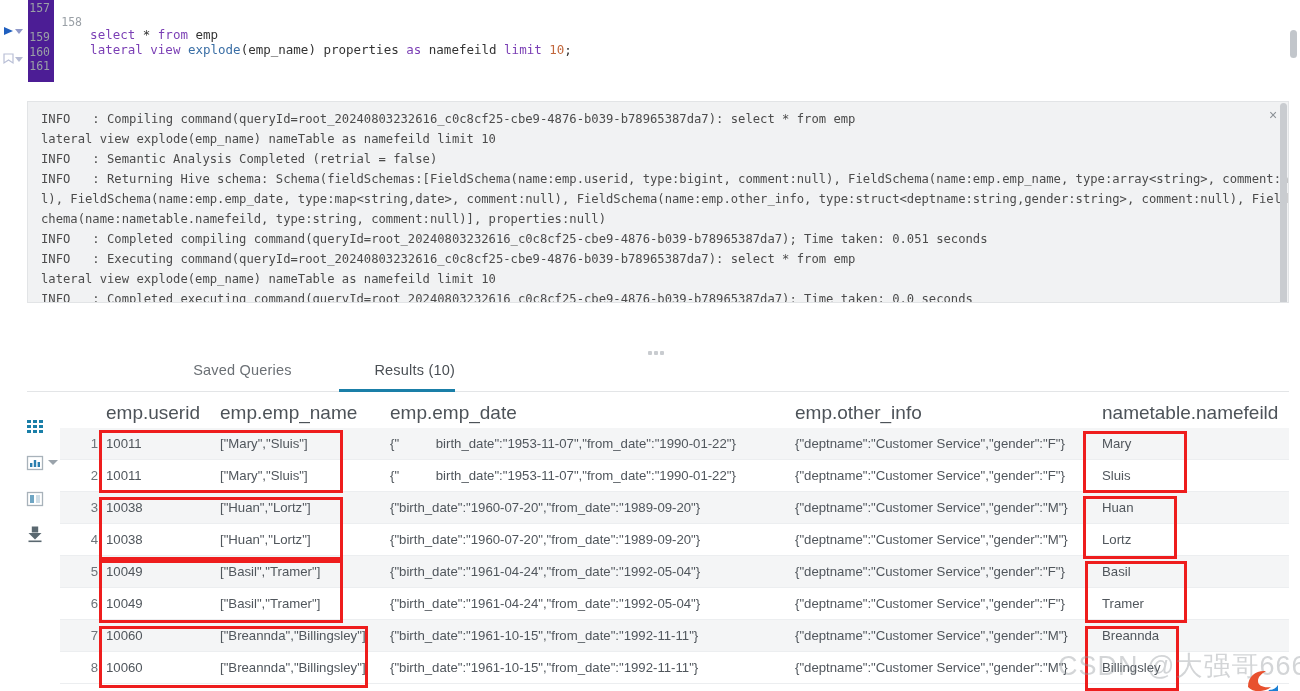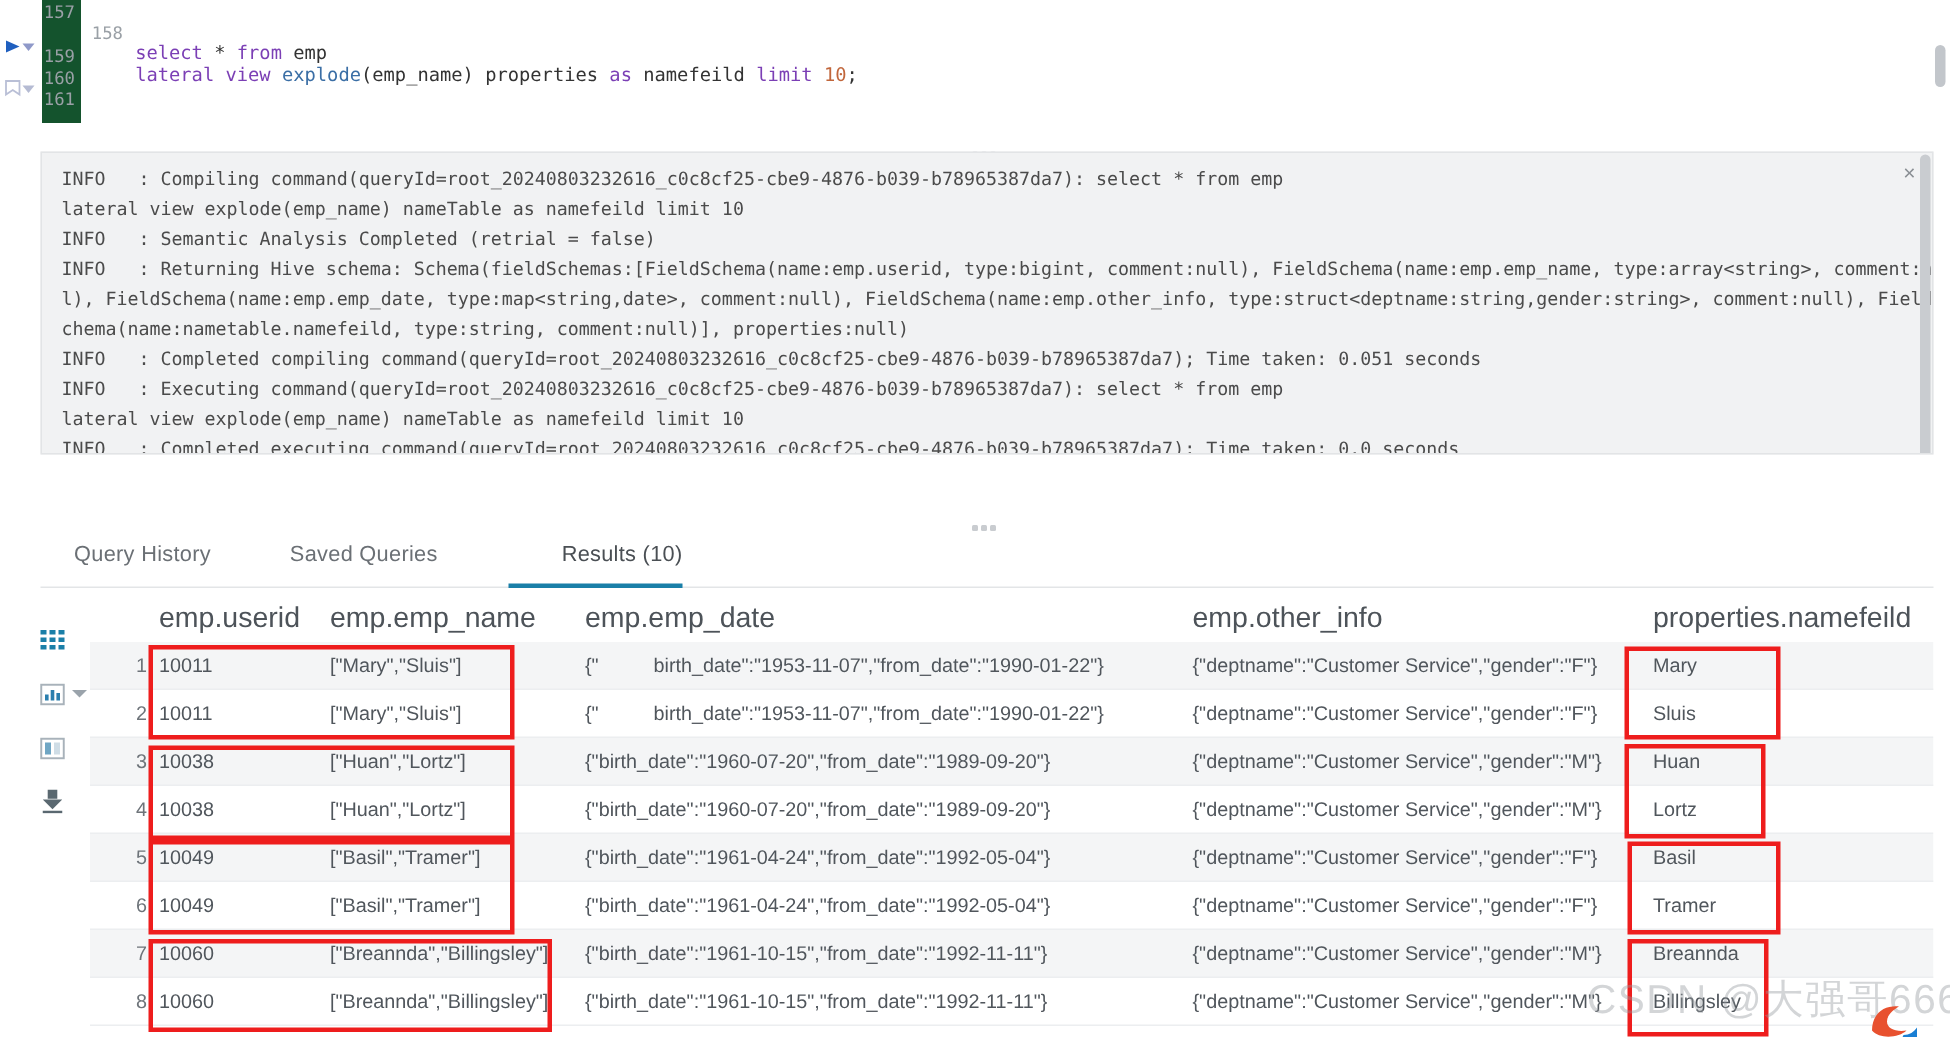--- a/index.html
+++ b/index.html
@@ -15,21 +15,21 @@
     position: absolute; left: 0; top: 0; width: 1300px; height: 82px;
     background: #ffffff;
   }
   .gutter-icons {
     position: absolute; left: 0; top: 0; width: 28px; height: 82px;
   }
   .gi { position: absolute; width: 14px; height: 14px; }
   .gi svg { display: block; }
   .linecol {
     position: absolute; left: 28px; top: 0; width: 26px; height: 82px;
-    background: #14532d;
+    background: #4c1d95;
   }
   .lnum {
     position: absolute; left: 0; width: 22px; text-align: right;
     font-family: "DejaVu Sans Mono", monospace; font-size: 11.5px;
     color: #9aa0a6;
   }
   .codeline {
     position: absolute; left: 60px;
     font-family: "DejaVu Sans Mono", monospace; font-size: 12.5px;
     white-space: pre; color: #333;
@@ -231,21 +231,20 @@
 INFO   : OK</div>
   <div class="log-close">×</div>
   <div class="log-scroll"></div>
 </div>
 
 <div class="drag-handle2">
   <i></i><i></i><i></i>
 </div>
 
 <div id="tabs">
-  <div class="tab" id="tab-query-history">Query History</div>
   <div class="tab" id="tab-saved-queries">Saved Queries</div>
   <div class="tab active" id="tab-results">Results (10)</div>
 </div>
 
 <div id="toolrail">
   <div class="rail-btn" style="top:0px;">
     <svg width="18" height="18" viewBox="0 0 18 18">
       <g fill="#1a7fa8">
         <rect x="1" y="2" width="4" height="3"></rect>
           <rect x="7" y="2" width="4" height="3"></rect>
@@ -287,21 +286,21 @@
   </div>
 </div>
 
 <div id="grid">
 
   <div class="ghead">
     <div class="hc c-userid">emp.userid</div>
     <div class="hc c-name">emp.emp_name</div>
     <div class="hc c-date">emp.emp_date</div>
     <div class="hc c-info">emp.other_info</div>
-    <div class="hc c-field">properties.namefeild</div>
+    <div class="hc c-field">nametable.namefeild</div>
   </div>
 
   <div class="grow odd" style="top:32px;">
     <div class="cell rownum">1</div>
     <div class="cell c-userid">10011</div>
     <div class="cell c-name">["Mary","Sluis"]</div>
     <div class="cell c-date">{"          birth_date":"1953-11-07","from_date":"1990-01-22"}</div>
     <div class="cell c-info">{"deptname":"Customer Service","gender":"F"}</div>
     <div class="cell c-field">Mary</div>
   </div>

